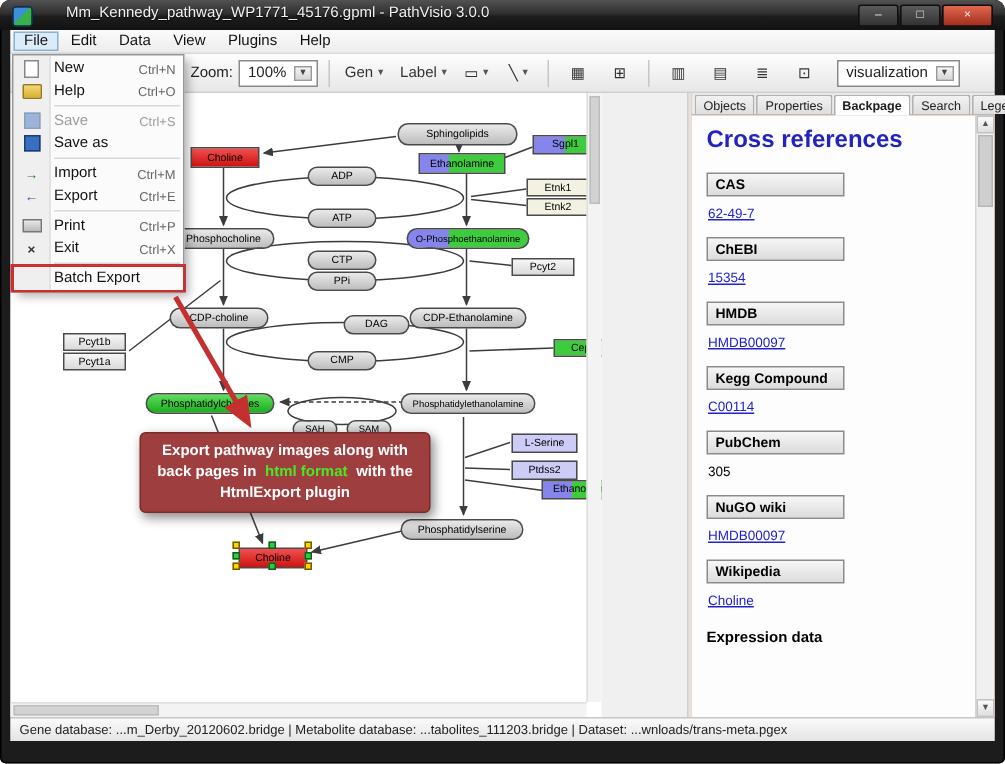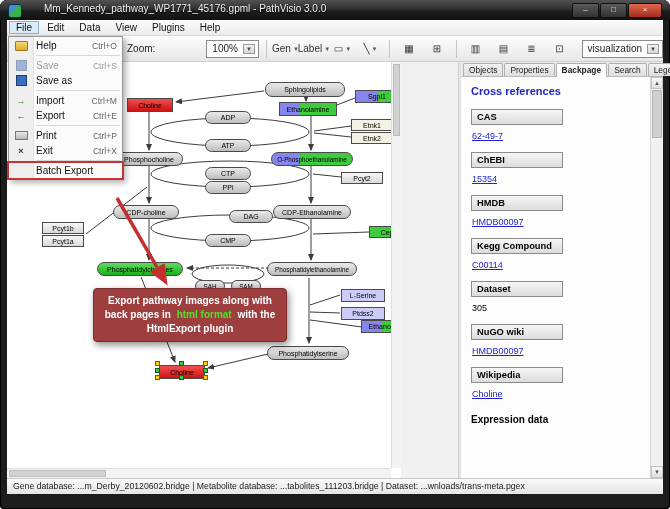--- a/index.html
+++ b/index.html
@@ -22,21 +22,21 @@
   
   .menubar{position:absolute;left:0;top:0;right:0;height:16px;background:linear-gradient(180deg,#fbfbfb,#ececec);
     border-bottom:1px solid #d9d9d9;font-size:10px;display:flex;align-items:center;padding-left:2px;box-sizing:border-box;}
   .mitem{padding:1px 7px;margin-right:1px;color:#111;}
   .mitem.active{background:#dcebf8;border:1px solid #8db2d0;padding:0 6px;}
   
   .toolbar{position:absolute;left:0;top:16px;right:0;height:26px;background:linear-gradient(180deg,#fdfdfd,#e7e7e7);
     border-bottom:1px solid #cfcfcf;display:flex;align-items:center;gap:4px;padding-left:120px;box-sizing:border-box;font-size:10px;color:#222;}
   .tsep{width:1px;height:18px;background:#c6c6c6;margin:0 3px;}
   .combo{background:#fff;border:1px solid #8a8a8a;height:16px;display:flex;align-items:center;
-    padding:0 3px 0 5px;gap:5px;font-size:10px;margin-left:47px;}
+    padding:0 3px 0 5px;gap:5px;font-size:10px;}
   .combo .arr{font-size:6px;color:#444;background:linear-gradient(180deg,#f4f4f4,#d6d6d6);
     border:1px solid #9a9a9a;padding:1px 2px;line-height:6px;}
   .tbtn{min-width:18px;height:18px;border:1px solid transparent;border-radius:2px;display:flex;
     align-items:center;justify-content:center;font-size:10px;color:#333;gap:2px;padding:0 2px;}
   .tbtn .darr{font-size:6px;color:#555;}
   
   .main{position:absolute;left:0;top:42px;right:0;bottom:16px;}
   .canvas{position:absolute;left:0;top:0;width:394px;bottom:0;background:#fff;overflow:hidden;}
   .splitter{position:absolute;left:451px;top:0;width:3px;bottom:0;background:#e3e3e3;border-left:1px solid #cfcfcf;box-sizing:border-box;}
   .sidebar{position:absolute;left:454px;right:0;top:0;bottom:0;background:#f97316;}
@@ -70,21 +70,21 @@
   .hscroll{position:absolute;left:0;right:10px;bottom:0;height:10px;background:#f3f3f3;border-top:1px solid #dedede;z-index:7;box-sizing:border-box;}
   .hscroll .thumb{position:absolute;top:1px;bottom:1px;left:2px;width:95px;background:#d2d2d2;border:1px solid #bdbdbd;}
   
   .tabs{position:absolute;left:0;top:0;right:0;height:15px;display:flex;align-items:flex-end;padding-left:2px;
     border-bottom:1px solid #b9b9b9;background:#eaeaea;box-sizing:border-box;}
   .tab{font-size:8.4px;padding:1px 5px;border:1px solid #b0b0b0;border-bottom:none;background:linear-gradient(180deg,#f2f2f2,#dedede);
     margin-right:1px;border-radius:2px 2px 0 0;color:#222;}
   .tab.active{background:#fdfdfd;font-weight:bold;position:relative;top:1px;padding-bottom:2px;}
   .sbcontent{position:absolute;left:0;top:15px;right:13px;bottom:0;background:#fdfdfd;padding:8px 0 0 10px;
     box-sizing:border-box;overflow:hidden;}
-  .xref-title{color:#2323bd;font-weight:bold;font-size:11px;margin-bottom:12px;}
+  .xref-title{color:#2323bd;font-weight:bold;font-size:16px;margin-bottom:12px;}
   .xr-head{width:92px;border:1px solid #8b8b8b;background:linear-gradient(180deg,#f6f6f6,#dcdcdc);
     font-size:9.3px;font-weight:bold;color:#000;padding:2px 5px;box-sizing:border-box;}
   .xr-val{font-size:9px;color:#2222cc;text-decoration:underline;margin:6px 0 11px 1px;display:inline-block;}
   .xr-val.plain{color:#000;text-decoration:none;}
   .xr-sec{margin-bottom:0;}
   .sb-footer{font-weight:bold;font-size:10px;color:#000;margin-top:4px;}
   .sbscroll{position:absolute;right:0;top:15px;bottom:0;width:13px;background:#f0f0f0;border-left:1px solid #d5d5d5;box-sizing:border-box;}
   .sbscroll .sarr{position:absolute;left:0;right:0;height:12px;background:linear-gradient(180deg,#fafafa,#dfdfdf);
     border:1px solid #c2c2c2;font-size:6px;text-align:center;line-height:11px;color:#555;box-sizing:border-box;}
   .sbscroll .sarr.up{top:0;} .sbscroll .sarr.dn{bottom:0;}
@@ -304,21 +304,21 @@
           </div>
           <div class="xr-sec">
             <div class="xr-head">HMDB</div>
             <a class="xr-val">HMDB00097</a>
           </div>
           <div class="xr-sec">
             <div class="xr-head">Kegg Compound</div>
             <a class="xr-val">C00114</a>
           </div>
           <div class="xr-sec">
-            <div class="xr-head">Dataset</div>
+            <div class="xr-head">PubChem</div>
             <span class="xr-val plain">305</span>
           </div>
           <div class="xr-sec">
             <div class="xr-head">NuGO wiki</div>
             <a class="xr-val">HMDB00097</a>
           </div>
           <div class="xr-sec">
             <div class="xr-head">Wikipedia</div>
             <a class="xr-val">Choline</a>
           </div>
@@ -332,20 +332,27 @@
           <div class="sarr dn">▼</div>
         </div>
       </div>
     </div>
 
     <div class="statusbar">
       <span>Gene database: ...m_Derby_20120602.bridge | Metabolite database: ...tabolites_111203.bridge | Dataset: ...wnloads/trans-meta.pgex</span>
     </div>
 
     <div class="filemenu">
+      <div class="fm-item">
+        <span class="fm-ic">
+            <span class="ic-page"></span>
+          </span>
+        <span class="fm-lab">New</span>
+        <span class="fm-sc">Ctrl+N</span>
+      </div>
       <div class="fm-item">
         <span class="fm-ic">
             <span class="ic-folder"></span>
           </span>
         <span class="fm-lab">Help</span>
         <span class="fm-sc">Ctrl+O</span>
       </div>
       <div class="fm-sep"></div>
       <div class="fm-item disabled">
         <span class="fm-ic">

